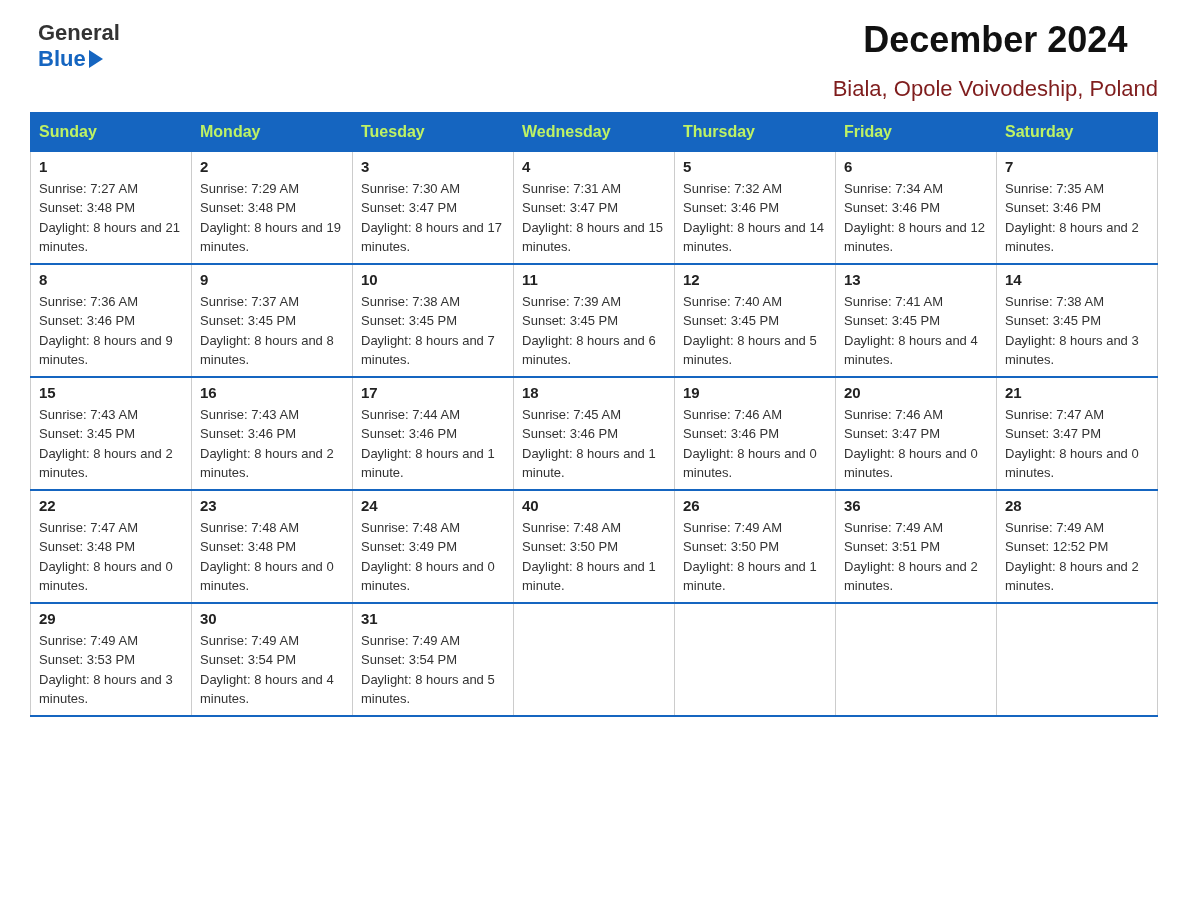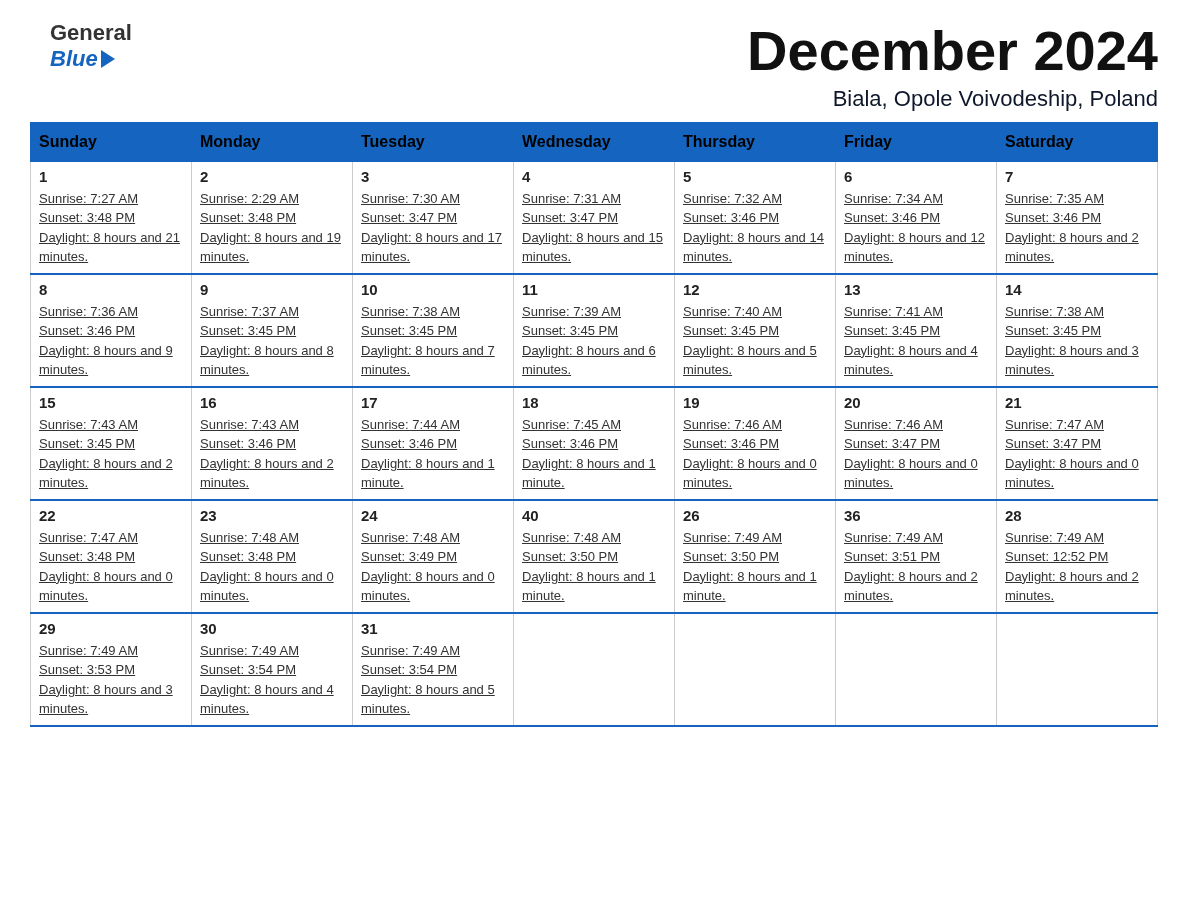--- a/index.html
+++ b/index.html
@@ -18,38 +18,39 @@
     }
     .logo {
       display: flex;
       flex-direction: column;
       align-items: flex-start;
     }
     .title-area {
       text-align: right;
     }
     .month-title {
-      font-size: 56px;
+      font-size: 36px;
       font-weight: bold;
       color: #111;
       line-height: 1.1;
+      text-align: center;
     }
     .location {
       font-size: 22px;
-      color: #0f172a;
-      margin-top: 4px;
+      color: #7f1d1d;
+      margin-top: 16px;
     }
     .calendar {
       width: 100%;
       border-collapse: collapse;
       margin-top: 10px;
     }
     .calendar thead th {
       background: #1565C0;
-      color: #000000;
+      color: #bef264;
       font-size: 16px;
       font-weight: bold;
       padding: 10px 8px;
       text-align: left;
       border: 1px solid #1565C0;
     }
     .calendar tbody td {
       vertical-align: top;
       border: 1px solid #ccc;
       padding: 6px 8px;
@@ -64,45 +65,43 @@
     .day-num {
       font-size: 15px;
       font-weight: bold;
       display: block;
       margin-bottom: 4px;
     }
     .day-info {
       font-size: 13px;
       line-height: 1.5;
       color: #333;
-      text-decoration: underline;
     }
     .empty-cell {
       background: #fff;
     }
     
     .logo-wrap {
       display: inline-flex;
       align-items: center;
     }
     .logo-block {
       display: flex;
       flex-direction: column;
-      margin-left: 20px;
+      margin-left: 8px;
       justify-content: space-between;
     }
     .logo-general {
       font-size: 22px;
       font-weight: bold;
       color: #333;
     }
     .logo-blue-line {
       display: flex;
       align-items: center;
-      font-style: italic;
     }
     .logo-blue-text {
       font-size: 22px;
       font-weight: bold;
       color: #1565C0;
     }
     .logo-chevron {
       display: inline-block;
       margin-left: 3px;
       width: 0;
@@ -151,21 +150,21 @@
         <span class="day-num">1</span>
         <div class="day-info">
           <span>Sunrise: 7:27 AM</span><br>
           <span>Sunset: 3:48 PM</span><br>
           <span>Daylight: 8 hours and 21 minutes.</span>
         </div>
       </td>
         <td>
         <span class="day-num">2</span>
         <div class="day-info">
-          <span>Sunrise: 2:29 AM</span><br>
+          <span>Sunrise: 7:29 AM</span><br>
           <span>Sunset: 3:48 PM</span><br>
           <span>Daylight: 8 hours and 19 minutes.</span>
         </div>
       </td>
         <td>
         <span class="day-num">3</span>
         <div class="day-info">
           <span>Sunrise: 7:30 AM</span><br>
           <span>Sunset: 3:47 PM</span><br>
           <span>Daylight: 8 hours and 17 minutes.</span>

